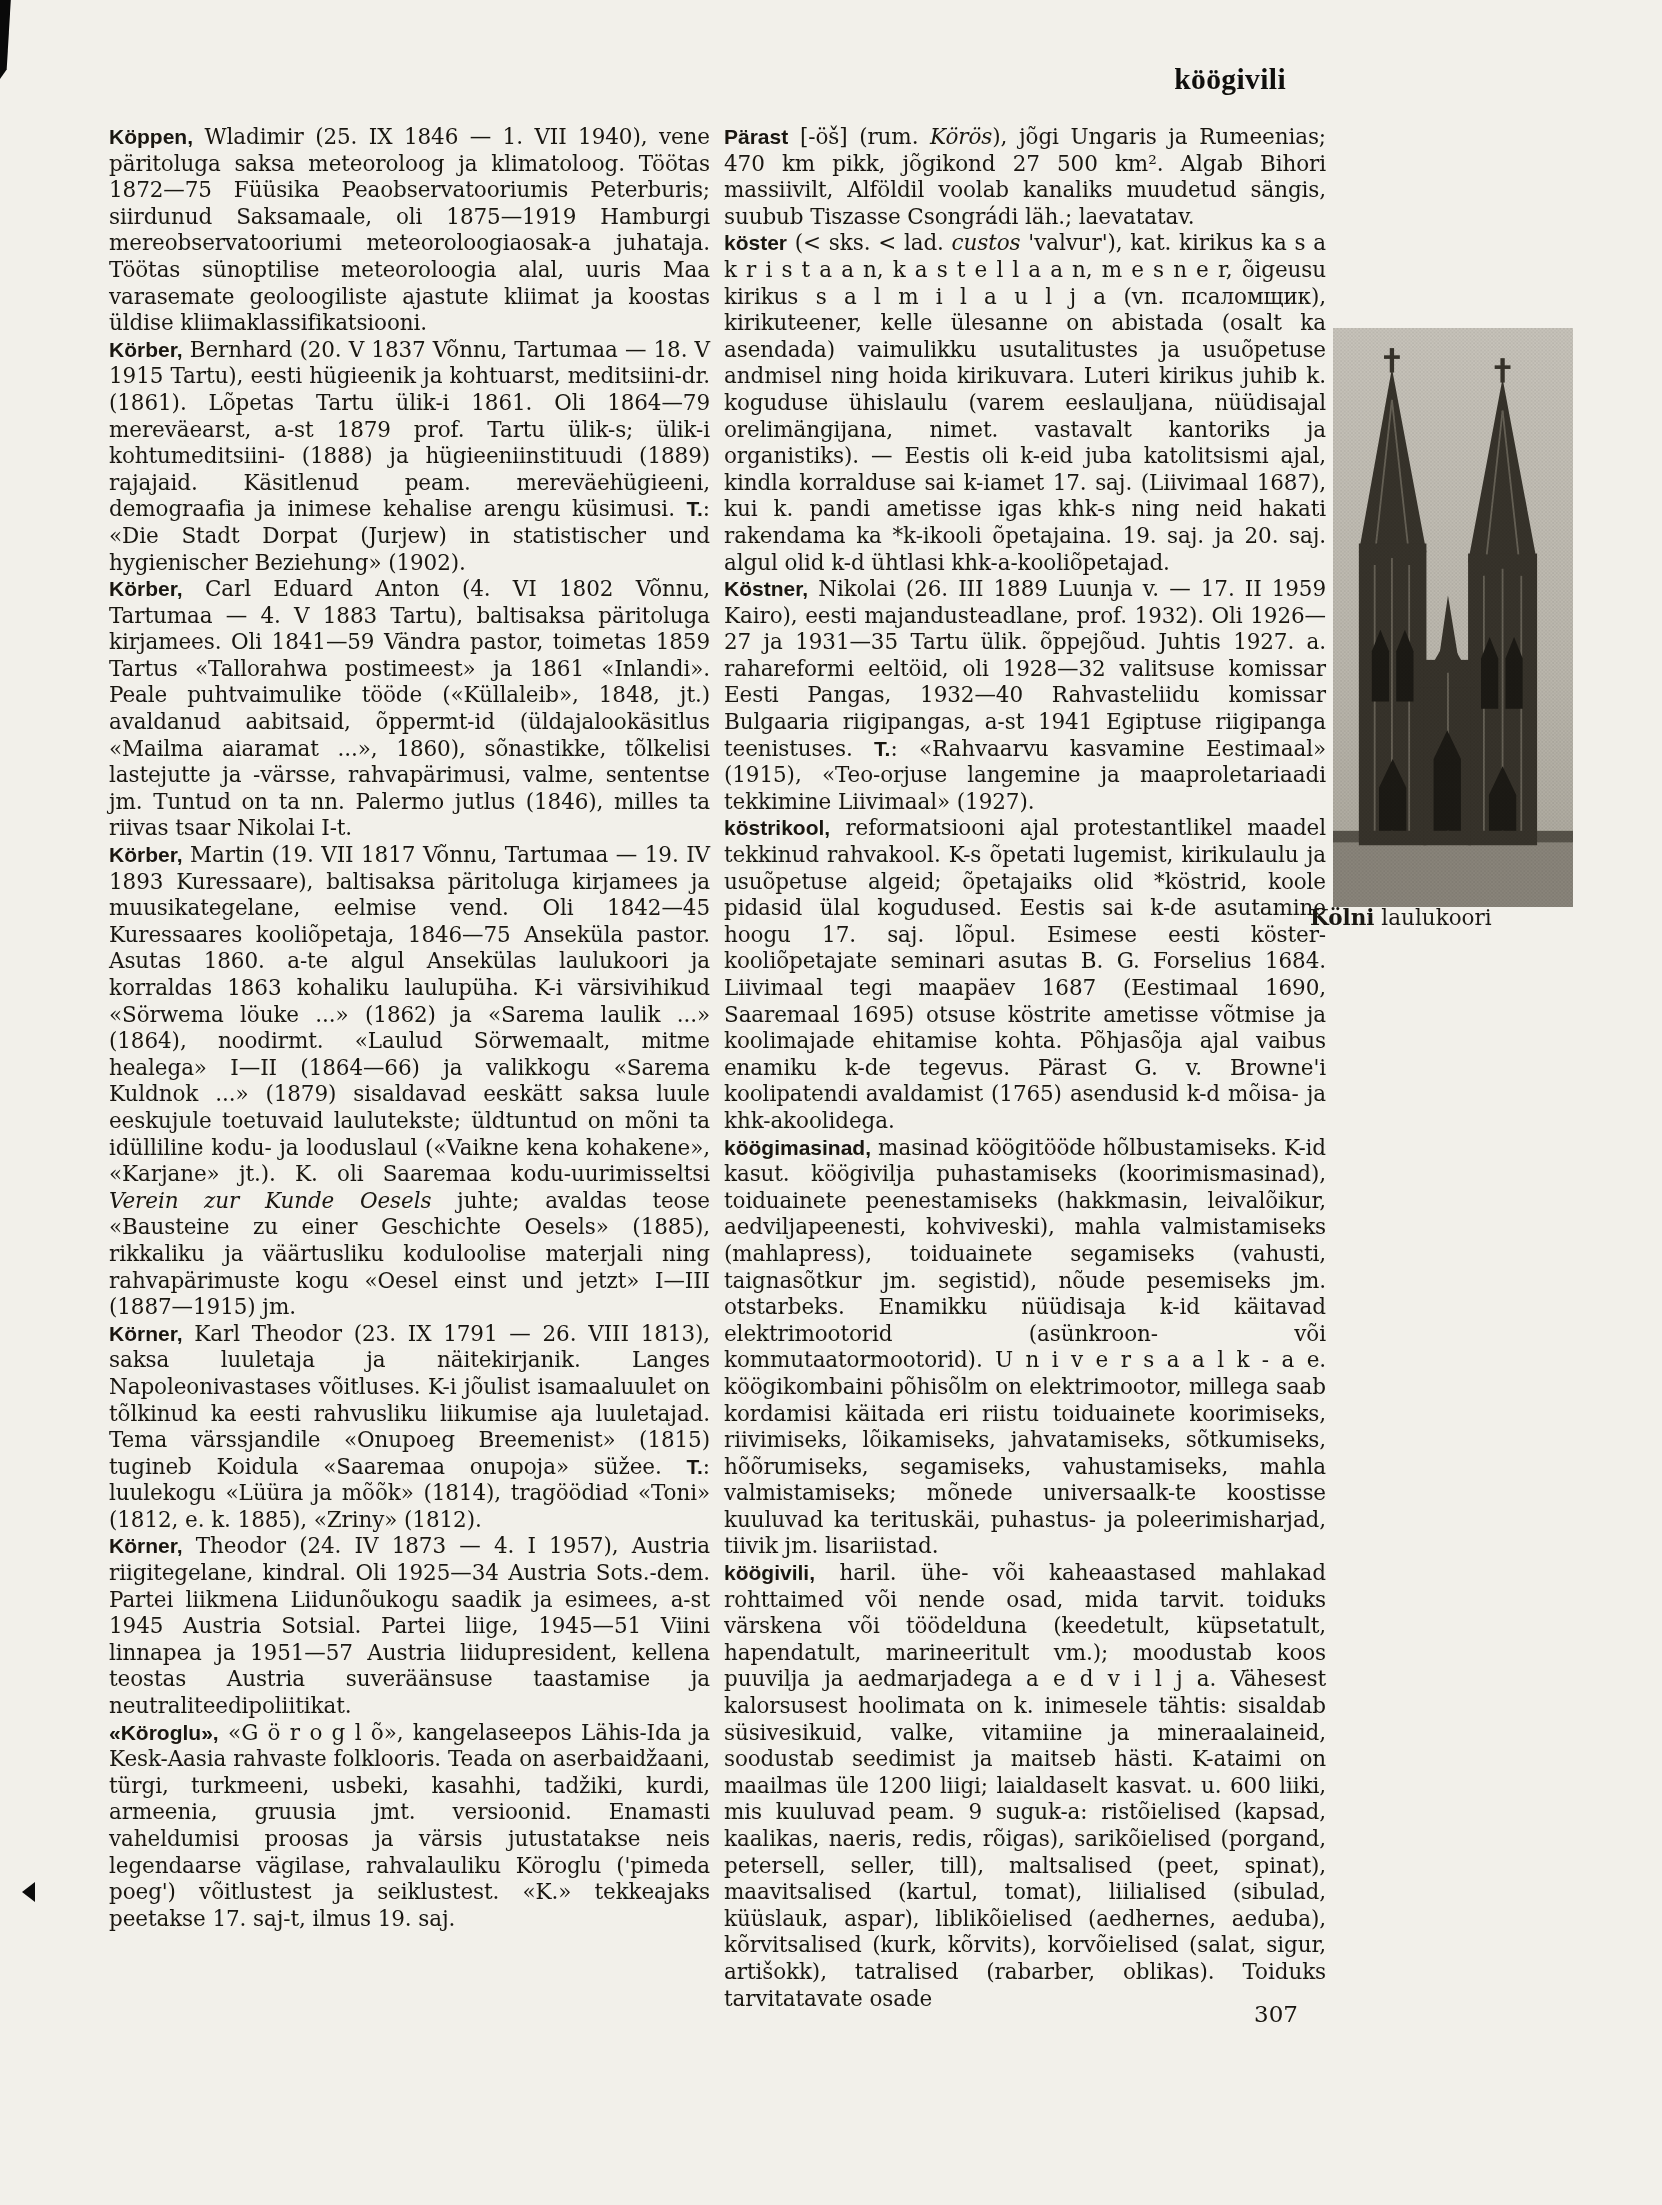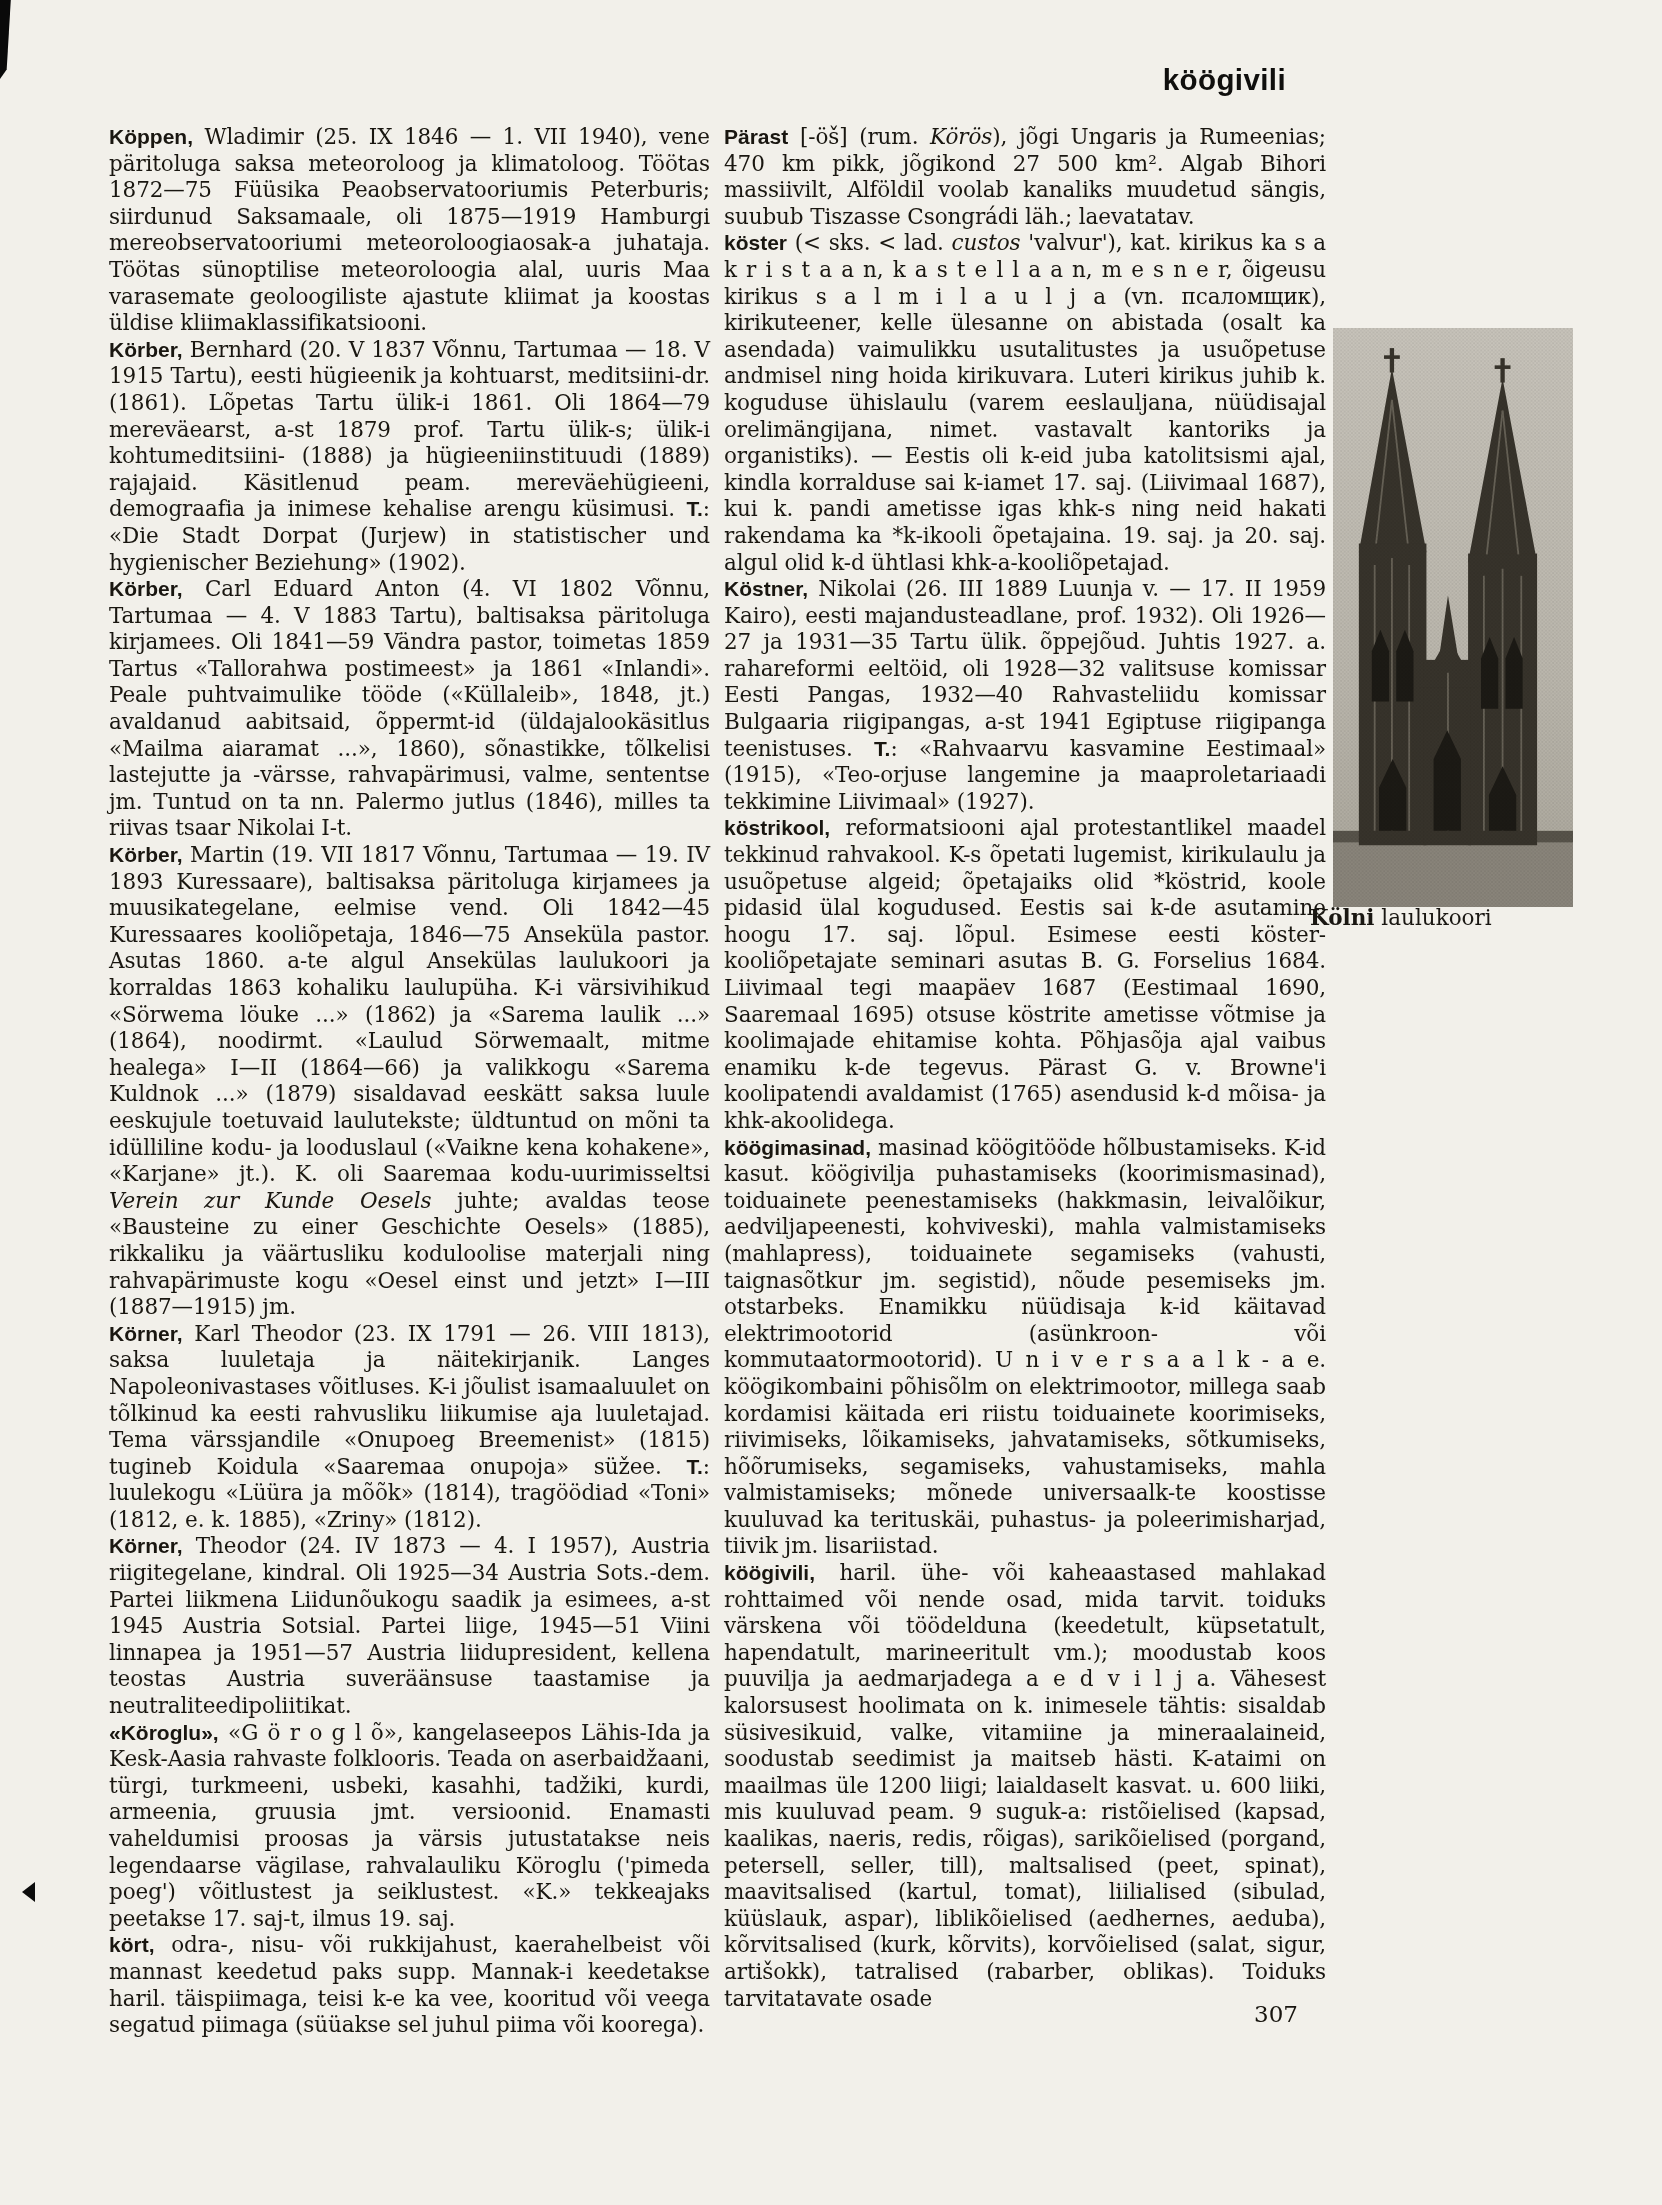--- a/index.html
+++ b/index.html
@@ -9,21 +9,21 @@
     font-family:"DejaVu Serif", serif; color:#17140e;
   }
   .scan-streak {
     position:absolute; left:0; top:0; width:10.8px; height:79px;
     background:#0a0a0a;
     clip-path:polygon(0 0, 100% 0, 62% 88%, 0 100%);
   }
   .running-head {
     position:absolute; top:63px; left:724px; width:562px;
     text-align:right;
-    font-family:Liberation Sans, sans-serif; font-weight:700;
+    font-family:Liberation Serif, serif; font-weight:700;
     font-size:29.5px; line-height:33px; color:#100f0d;
     letter-spacing:0.4px;
   }
   .col {
     position:absolute; top:124px;
     font-size:21.5px; line-height:26.6px; letter-spacing:-0.1px;
     text-align:justify; color:#191610;
   }
   .col-left  { left:109px;  width:601px; }
   .col-right { left:724px; width:602px; }
@@ -65,21 +65,20 @@
   <div class="running-head">köögivili</div>
 
   <div class="col col-left" id="col-left">
       <p class="entry"><span class="hw">Köppen,</span><span> Wladimir (25. IX 1846 — 1. VII 1940), vene päritoluga saksa meteoroloog ja klimatoloog. Töötas 1872—75 Füüsika Peaobservatooriumis Peterburis; siirdunud Saksamaale, oli 1875—1919 Hamburgi mereobservatooriumi meteoroloogiaosak-a juhataja. Töötas sünoptilise meteoroloogia alal, uuris Maa varasemate geoloogiliste ajastute kliimat ja koostas üldise kliimaklassifikatsiooni.</span></p>
       <p class="entry"><span class="hw">Körber,</span><span> Bernhard (20. V 1837 Võnnu, Tartumaa — 18. V 1915 Tartu), eesti hügieenik ja kohtuarst, meditsiini-dr. (1861). Lõpetas Tartu ülik-i 1861. Oli 1864—79 mereväearst, a-st 1879 prof. Tartu ülik-s; ülik-i kohtumeditsiini- (1888) ja hügieeniinstituudi (1889) rajajaid. Käsitlenud peam. mereväehügieeni, demograafia ja inimese kehalise arengu küsimusi. </span><span class="hw">T.</span><span>: «Die Stadt Dorpat (Jurjew) in statistischer und hygienischer Beziehung» (1902).</span></p>
       <p class="entry"><span class="hw">Körber,</span><span> Carl Eduard Anton (4. VI 1802 Võnnu, Tartumaa — 4. V 1883 Tartu), baltisaksa päritoluga kirjamees. Oli 1841—59 Vändra pastor, toimetas 1859 Tartus «Tallorahwa postimeest» ja 1861 «Inlandi». Peale puhtvaimulike tööde («Küllaleib», 1848, jt.) avaldanud aabitsaid, õppermt-id (üldajalookäsitlus «Mailma aiaramat ...», 1860), sõnastikke, tõlkelisi lastejutte ja -värsse, rahvapärimusi, valme, sententse jm. Tuntud on ta nn. Palermo jutlus (1846), milles ta riivas tsaar Nikolai I-t.</span></p>
       <p class="entry"><span class="hw">Körber,</span><span> Martin (19. VII 1817 Võnnu, Tartumaa — 19. IV 1893 Kuressaare), baltisaksa päritoluga kirjamees ja muusikategelane, eelmise vend. Oli 1842—45 Kuressaares kooliõpetaja, 1846—75 Anseküla pastor. Asutas 1860. a-te algul Ansekülas laulukoori ja korraldas 1863 kohaliku laulupüha. K-i värsivihikud «Sörwema löuke ...» (1862) ja «Sarema laulik ...» (1864), noodirmt. «Laulud Sörwemaalt, mitme healega» I—II (1864—66) ja valikkogu «Sarema Kuldnok ...» (1879) sisaldavad eeskätt saksa luule eeskujule toetuvaid laulutekste; üldtuntud on mõni ta idülliline kodu- ja looduslaul («Vaikne kena kohakene», «Karjane» jt.). K. oli Saaremaa kodu-uurimisseltsi </span><span class="it">Verein zur Kunde Oesels</span><span> juhte; avaldas teose «Bausteine zu einer Geschichte Oesels» (1885), rikkaliku ja väärtusliku koduloolise materjali ning rahvapärimuste kogu «Oesel einst und jetzt» I—III (1887—1915) jm.</span></p>
       <p class="entry"><span class="hw">Körner,</span><span> Karl Theodor (23. IX 1791 — 26. VIII 1813), saksa luuletaja ja näitekirjanik. Langes Napoleonivastases võitluses. K-i jõulist isamaaluulet on tõlkinud ka eesti rahvusliku liikumise aja luuletajad. Tema värssjandile «Onupoeg Breemenist» (1815) tugineb Koidula «Saaremaa onupoja» süžee. </span><span class="hw">T.</span><span>: luulekogu «Lüüra ja mõõk» (1814), tragöödiad «Toni» (1812, e. k. 1885), «Zriny» (1812).</span></p>
       <p class="entry"><span class="hw">Körner,</span><span> Theodor (24. IV 1873 — 4. I 1957), Austria riigitegelane, kindral. Oli 1925—34 Austria Sots.-dem. Partei liikmena Liidunõukogu saadik ja esimees, a-st 1945 Austria Sotsial. Partei liige, 1945—51 Viini linnapea ja 1951—57 Austria liidupresident, kellena teostas Austria suveräänsuse taastamise ja neutraliteedipoliitikat.</span></p>
       <p class="entry"><span class="hw">«Köroglu»,</span><span> «G ö r o g l õ», kangelaseepos Lähis-Ida ja Kesk-Aasia rahvaste folklooris. Teada on aserbaidžaani, türgi, turkmeeni, usbeki, kasahhi, tadžiki, kurdi, armeenia, gruusia jmt. versioonid. Enamasti vaheldumisi proosas ja värsis jutustatakse neis legendaarse vägilase, rahvalauliku Köroglu ('pimeda poeg') võitlustest ja seiklustest. «K.» tekkeajaks peetakse 17. saj-t, ilmus 19. saj.</span></p>
-      <p class="entry"><span class="hw">kört,</span><span> odra-, nisu- või rukkijahust, kaerahelbeist või mannast keedetud paks supp. Mannak-i keedetakse haril. täispiimaga, teisi k-e ka vee, kooritud või veega segatud piimaga (süüakse sel juhul piima või koorega).</span></p>
     </div>
 
   <div class="col col-right" id="col-right">
       <p class="entry"><span class="hw">Pärast</span><span> [-öš] (rum. </span><span class="it">Körös</span><span>), jõgi Ungaris ja Rumeenias; 470 km pikk, jõgikond 27 500 km². Algab Bihori massiivilt, Alföldil voolab kanaliks muudetud sängis, suubub Tiszasse Csongrádi läh.; laevatatav.</span></p>
       <p class="entry"><span class="hw">köster</span><span> (&lt; sks. &lt; lad. </span><span class="it">custos</span><span> 'valvur'), kat. kirikus ka s a k r i s t a a n, k a s t e l l a a n, m e s n e r, õigeusu kirikus s a l m i l a u l j a (vn. псаломщик), kirikuteener, kelle ülesanne on abistada (osalt ka asendada) vaimulikku usutalitustes ja usuõpetuse andmisel ning hoida kirikuvara. Luteri kirikus juhib k. koguduse ühislaulu (varem eeslauljana, nüüdisajal orelimängijana, nimet. vastavalt kantoriks ja organistiks). — Eestis oli k-eid juba katolitsismi ajal, kindla korralduse sai k-iamet 17. saj. (Liivimaal 1687), kui k. pandi ametisse igas khk-s ning neid hakati rakendama ka *k-ikooli õpetajaina. 19. saj. ja 20. saj. algul olid k-d ühtlasi khk-a-kooliõpetajad.</span></p>
       <p class="entry"><span class="hw">Köstner,</span><span> Nikolai (26. III 1889 Luunja v. — 17. II 1959 Kairo), eesti majandusteadlane, prof. 1932). Oli 1926—27 ja 1931—35 Tartu ülik. õppejõud. Juhtis 1927. a. rahareformi eeltöid, oli 1928—32 valitsuse komissar Eesti Pangas, 1932—40 Rahvasteliidu komissar Bulgaaria riigipangas, a-st 1941 Egiptuse riigipanga teenistuses. </span><span class="hw">T.</span><span>: «Rahvaarvu kasvamine Eestimaal» (1915), «Teo-orjuse langemine ja maaproletariaadi tekkimine Liivimaal» (1927).</span></p>
       <p class="entry"><span class="hw">köstrikool,</span><span> reformatsiooni ajal protestantlikel maadel tekkinud rahvakool. K-s õpetati lugemist, kirikulaulu ja usuõpetuse algeid; õpetajaiks olid *köstrid, koole pidasid ülal kogudused. Eestis sai k-de asutamine hoogu 17. saj. lõpul. Esimese eesti köster-kooliõpetajate seminari asutas B. G. Forselius 1684. Liivimaal tegi maapäev 1687 (Eestimaal 1690, Saaremaal 1695) otsuse köstrite ametisse võtmise ja koolimajade ehitamise kohta. Põhjasõja ajal vaibus enamiku k-de tegevus. Pärast G. v. Browne'i koolipatendi avaldamist (1765) asendusid k-d mõisa- ja khk-akoolidega.</span></p>
       <p class="entry"><span class="hw">köögimasinad,</span><span> masinad köögitööde hõlbustamiseks. K-id kasut. köögivilja puhastamiseks (koorimismasinad), toiduainete peenestamiseks (hakkmasin, leivalõikur, aedviljapeenesti, kohviveski), mahla valmistamiseks (mahlapress), toiduainete segamiseks (vahusti, taignasõtkur jm. segistid), nõude pesemiseks jm. otstarbeks. Enamikku nüüdisaja k-id käitavad elektrimootorid (asünkroon- või kommutaatormootorid). U n i v e r s a a l k - a e. köögikombaini põhisõlm on elektrimootor, millega saab kordamisi käitada eri riistu toiduainete koorimiseks, riivimiseks, lõikamiseks, jahvatamiseks, sõtkumiseks, hõõrumiseks, segamiseks, vahustamiseks, mahla valmistamiseks; mõnede universaalk-te koostisse kuuluvad ka terituskäi, puhastus- ja poleerimisharjad, tiivik jm. lisariistad.</span></p>
       <p class="entry"><span class="hw">köögivili,</span><span> haril. ühe- või kaheaastased mahlakad rohttaimed või nende osad, mida tarvit. toiduks värskena või töödelduna (keedetult, küpsetatult, hapendatult, marineeritult vm.); moodustab koos puuvilja ja aedmarjadega a e d v i l j a. Vähesest kalorsusest hoolimata on k. inimesele tähtis: sisaldab süsivesikuid, valke, vitamiine ja mineraalaineid, soodustab seedimist ja maitseb hästi. K-ataimi on maailmas üle 1200 liigi; laialdaselt kasvat. u. 600 liiki, mis kuuluvad peam. 9 suguk-a: ristõielised (kapsad, kaalikas, naeris, redis, rõigas), sarikõielised (porgand, petersell, seller, till), maltsalised (peet, spinat), maavitsalised (kartul, tomat), liilialised (sibulad, küüslauk, aspar), liblikõielised (aedhernes, aeduba), kõrvitsalised (kurk, kõrvits), korvõielised (salat, sigur, artišokk), tatralised (rabarber, oblikas). Toiduks tarvitatavate osade</span></p>
     </div>

